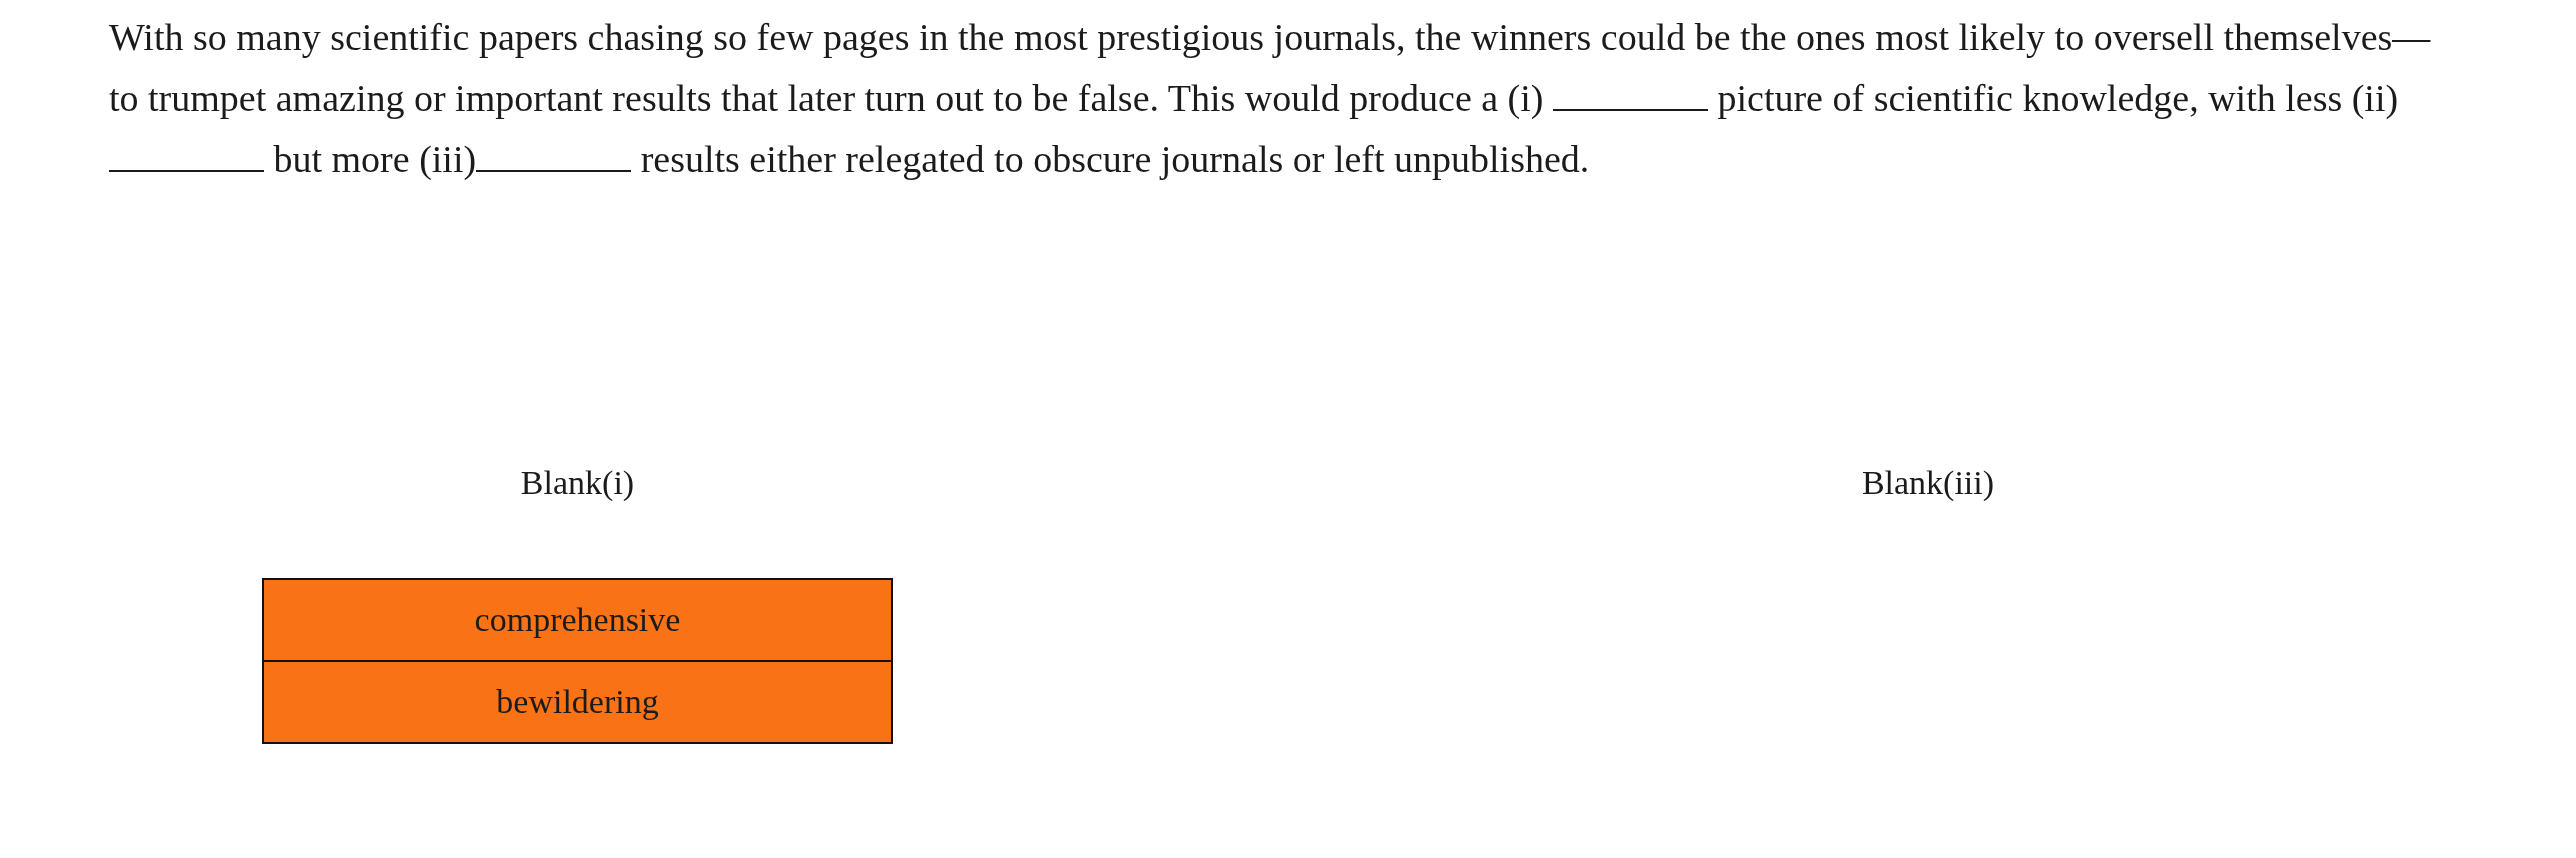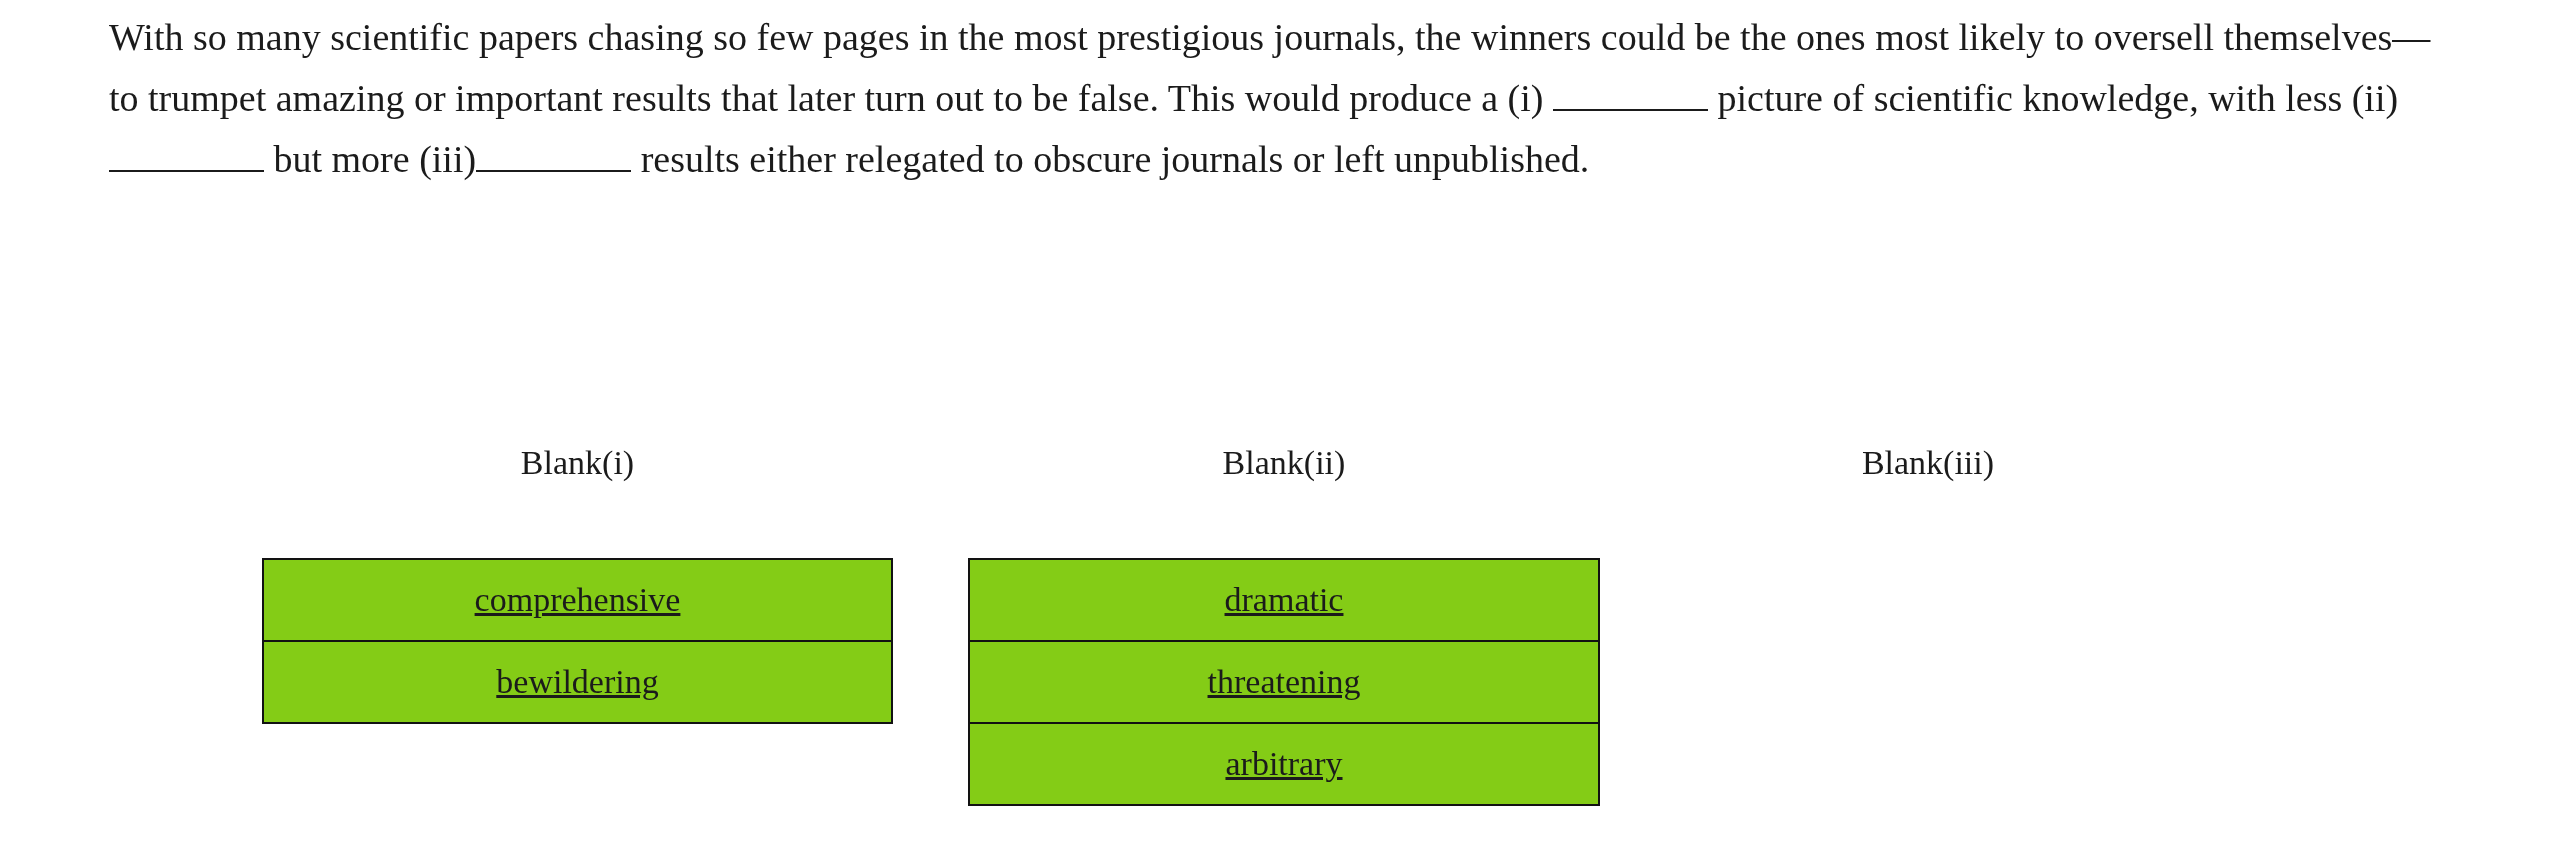--- a/index.html
+++ b/index.html
@@ -44,41 +44,40 @@
   
   #choice-area {
     position: absolute;
     left: 0;
     top: 0;
     width: 2576px;
     height: 858px;
   }
   .column {
     position: absolute;
-    top: 441px;
+    top: 461px;
   }
   .column-1 { left: 262px; width: 631px; }
   .column-2 { left: 968px; width: 632px; }
   .column-3 { left: 1676px; width: 504px; }
 
   .col-header {
     text-align: center;
     font-size: 34px;
     line-height: 43px;
     color: #1b1b1b;
     height: 43px;
   }
 
   .options-table {
     margin-top: 74px;
     border: 2.8px solid #121212;
     border-collapse: collapse;
     width: 100%;
-    background: #84cc16;
-    text-decoration: underline;
+    background: #f97316;
   }
   .options-table .option-row {
     height: 80px;
   }
   .options-table .option-row + .option-row {
     border-top: 2.8px solid #121212;
     margin-top: 16px;
   }
   .option-cell {
     text-align: center;
@@ -104,35 +103,19 @@
         <tr class="option-row">
           <td class="option-cell">comprehensive</td>
         </tr>
         <tr class="option-row">
           <td class="option-cell">bewildering</td>
         </tr>
       </tbody>
     </table>
   </div>
 
-  <div class="column column-2">
-    <div class="col-header">Blank(ii)</div>
-    <table class="options-table">
-      <tbody>
-        <tr class="option-row">
-          <td class="option-cell">dramatic</td>
-        </tr>
-        <tr class="option-row">
-          <td class="option-cell">threatening</td>
-        </tr>
-        <tr class="option-row">
-          <td class="option-cell">arbitrary</td>
-        </tr>
-      </tbody>
-    </table>
-  </div>
 
   <div class="column column-3">
     <div class="col-header">Blank(iii)</div>
   </div>
 
 </div>
 
 
 </body></html>

